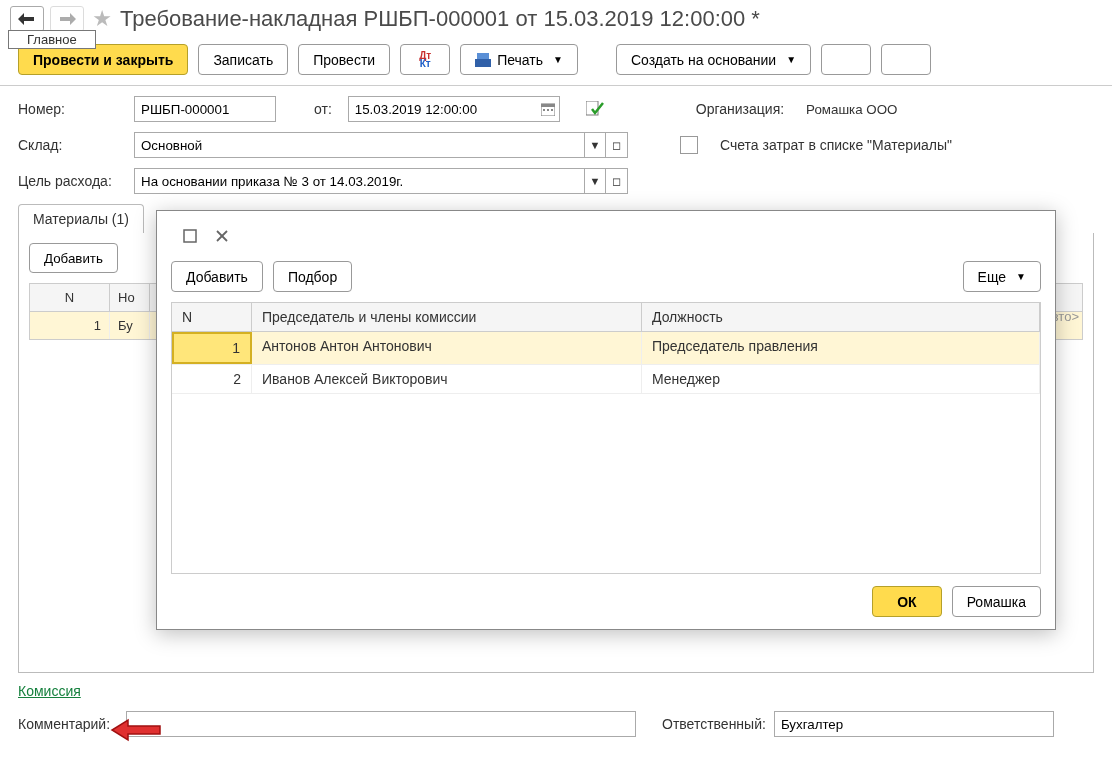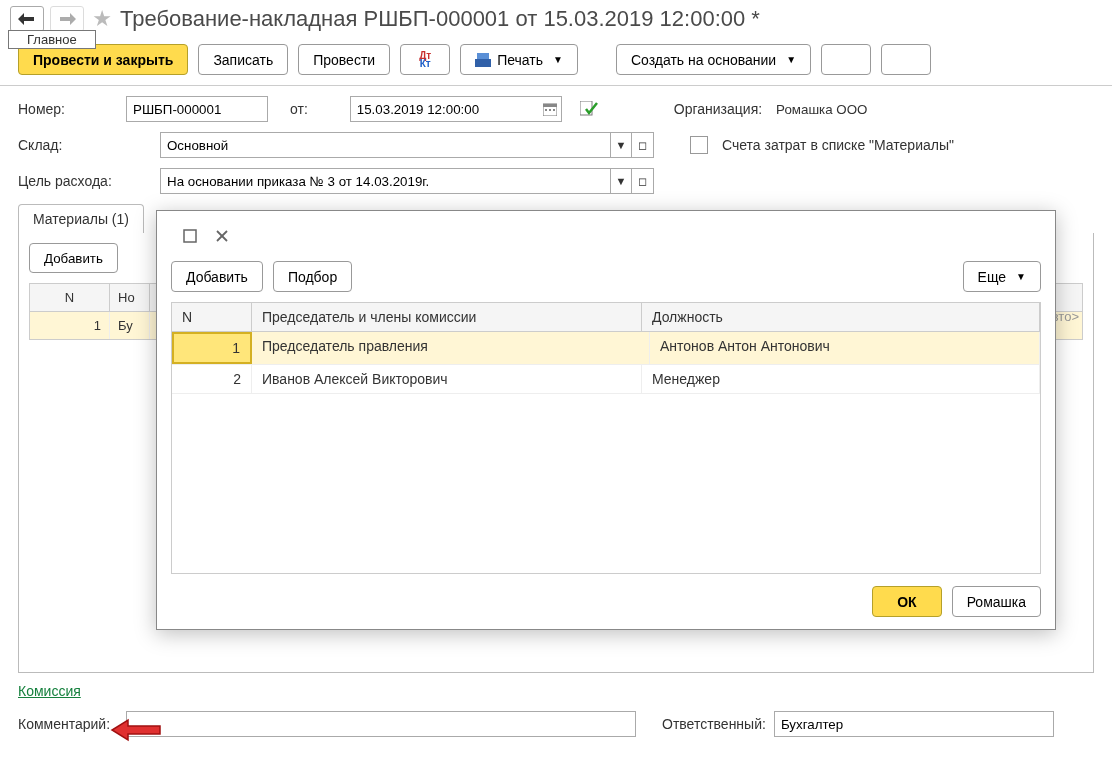--- a/index.html
+++ b/index.html
@@ -9,24 +9,24 @@
 .nav-btn.disabled { opacity: 0.4; }
 .star { width: 24px; height: 24px; color: #bbb; font-size: 22px; display: flex; align-items: center; justify-content: center; }
 .page-title { font-size: 22px; color: #4a4a4a; }
 .tooltip-hint { position: absolute; top: 30px; left: 8px; border: 1px solid #777; background: #fff; padding: 1px 18px; font-size: 13px; z-index: 5; }
 .toolbar { display: flex; align-items: center; gap: 10px; padding: 6px 18px 10px 18px; border-bottom: 1px solid #ccc; }
 .btn { height: 31px; border: 1px solid #999; background: #fff; border-radius: 4px; padding: 0 14px; cursor: pointer; font-size: 14px; display: flex; align-items: center; gap: 6px; }
 .btn.yellow { background: #ffdb4d; border-color: #b5a02a; font-weight: bold; }
 .btn.small { padding: 0 24px; width: 36px; justify-content: center; }
 .btn .arrow { font-size: 10px; margin-left: 4px; }
 .form-area { padding: 10px 18px 0 18px; }
-.form-row { display: flex; align-items: center; margin-bottom: 10px; gap: 8px; }
+.form-row { display: flex; align-items: center; margin-bottom: 10px; gap: 16px; }
 .lbl { width: 100px; color: #333; }
 .input { height: 26px; border: 1px solid #aaa; background: #fff; padding: 0 6px; }
-.input-group { display: flex; margin-left: 34px; }
+.input-group { display: flex; }
 .input-group .input { border-right: none; }
 .input-group .mini { width: 22px; height: 26px; border: 1px solid #aaa; background: #fff; display: flex; align-items: center; justify-content: center; cursor: pointer; font-size: 11px; }
 .input-group .mini + .mini { border-left: none; }
 .cal-icon { width: 22px; height: 26px; border: 1px solid #aaa; border-left: none; display: flex; align-items: center; justify-content: center; background: #fff; cursor: pointer; }
 .chk { width: 18px; height: 18px; border: 1px solid #999; background: #fff; margin-right: 6px; }
 .tabs { margin: 4px 18px 0 18px; display: flex; }
 .tab { border: 1px solid #bbb; padding: 6px 14px; background: #fff; border-bottom: none; border-radius: 4px 4px 0 0; }
 .tab-content { margin: 0 18px; border: 1px solid #bbb; border-top: none; padding: 10px; height: 440px; position: relative; background: #fff; }
 .add-btn { height: 30px; border: 1px solid #999; border-radius: 4px; padding: 0 14px; background: #fff; cursor: pointer; }
 .table-back { margin-top: 10px; border: 1px solid #ccc; }
@@ -228,22 +228,22 @@
     </button>
   </div>
   <div class="dlg-table">
     <div class="dlg-th-row">
       <div class="dlg-th" style="width:80px">N</div>
       <div class="dlg-th" style="width:390px">Председатель и члены комиссии</div>
       <div class="dlg-th" style="flex:1">Должность</div>
     </div>
     <div class="dlg-td-row sel">
       <div class="dlg-td" style="width:80px;text-align:right">1</div>
+      <div class="dlg-td" style="width:390px">Антонов Антон Антонович</div>
       <div class="dlg-td" style="flex:1">Председатель правления</div>
-      <div class="dlg-td" style="width:390px">Антонов Антон Антонович</div>
     </div>
     <div class="dlg-td-row">
       <div class="dlg-td" style="width:80px;text-align:right">2</div>
       <div class="dlg-td" style="width:390px">Иванов Алексей Викторович</div>
       <div class="dlg-td" style="flex:1">Менеджер</div>
     </div>
   </div>
   <div class="dlg-footer">
     <button class="btn yellow" style="padding:0 24px">ОК</button>
     <button class="btn">Ромашка</button>

